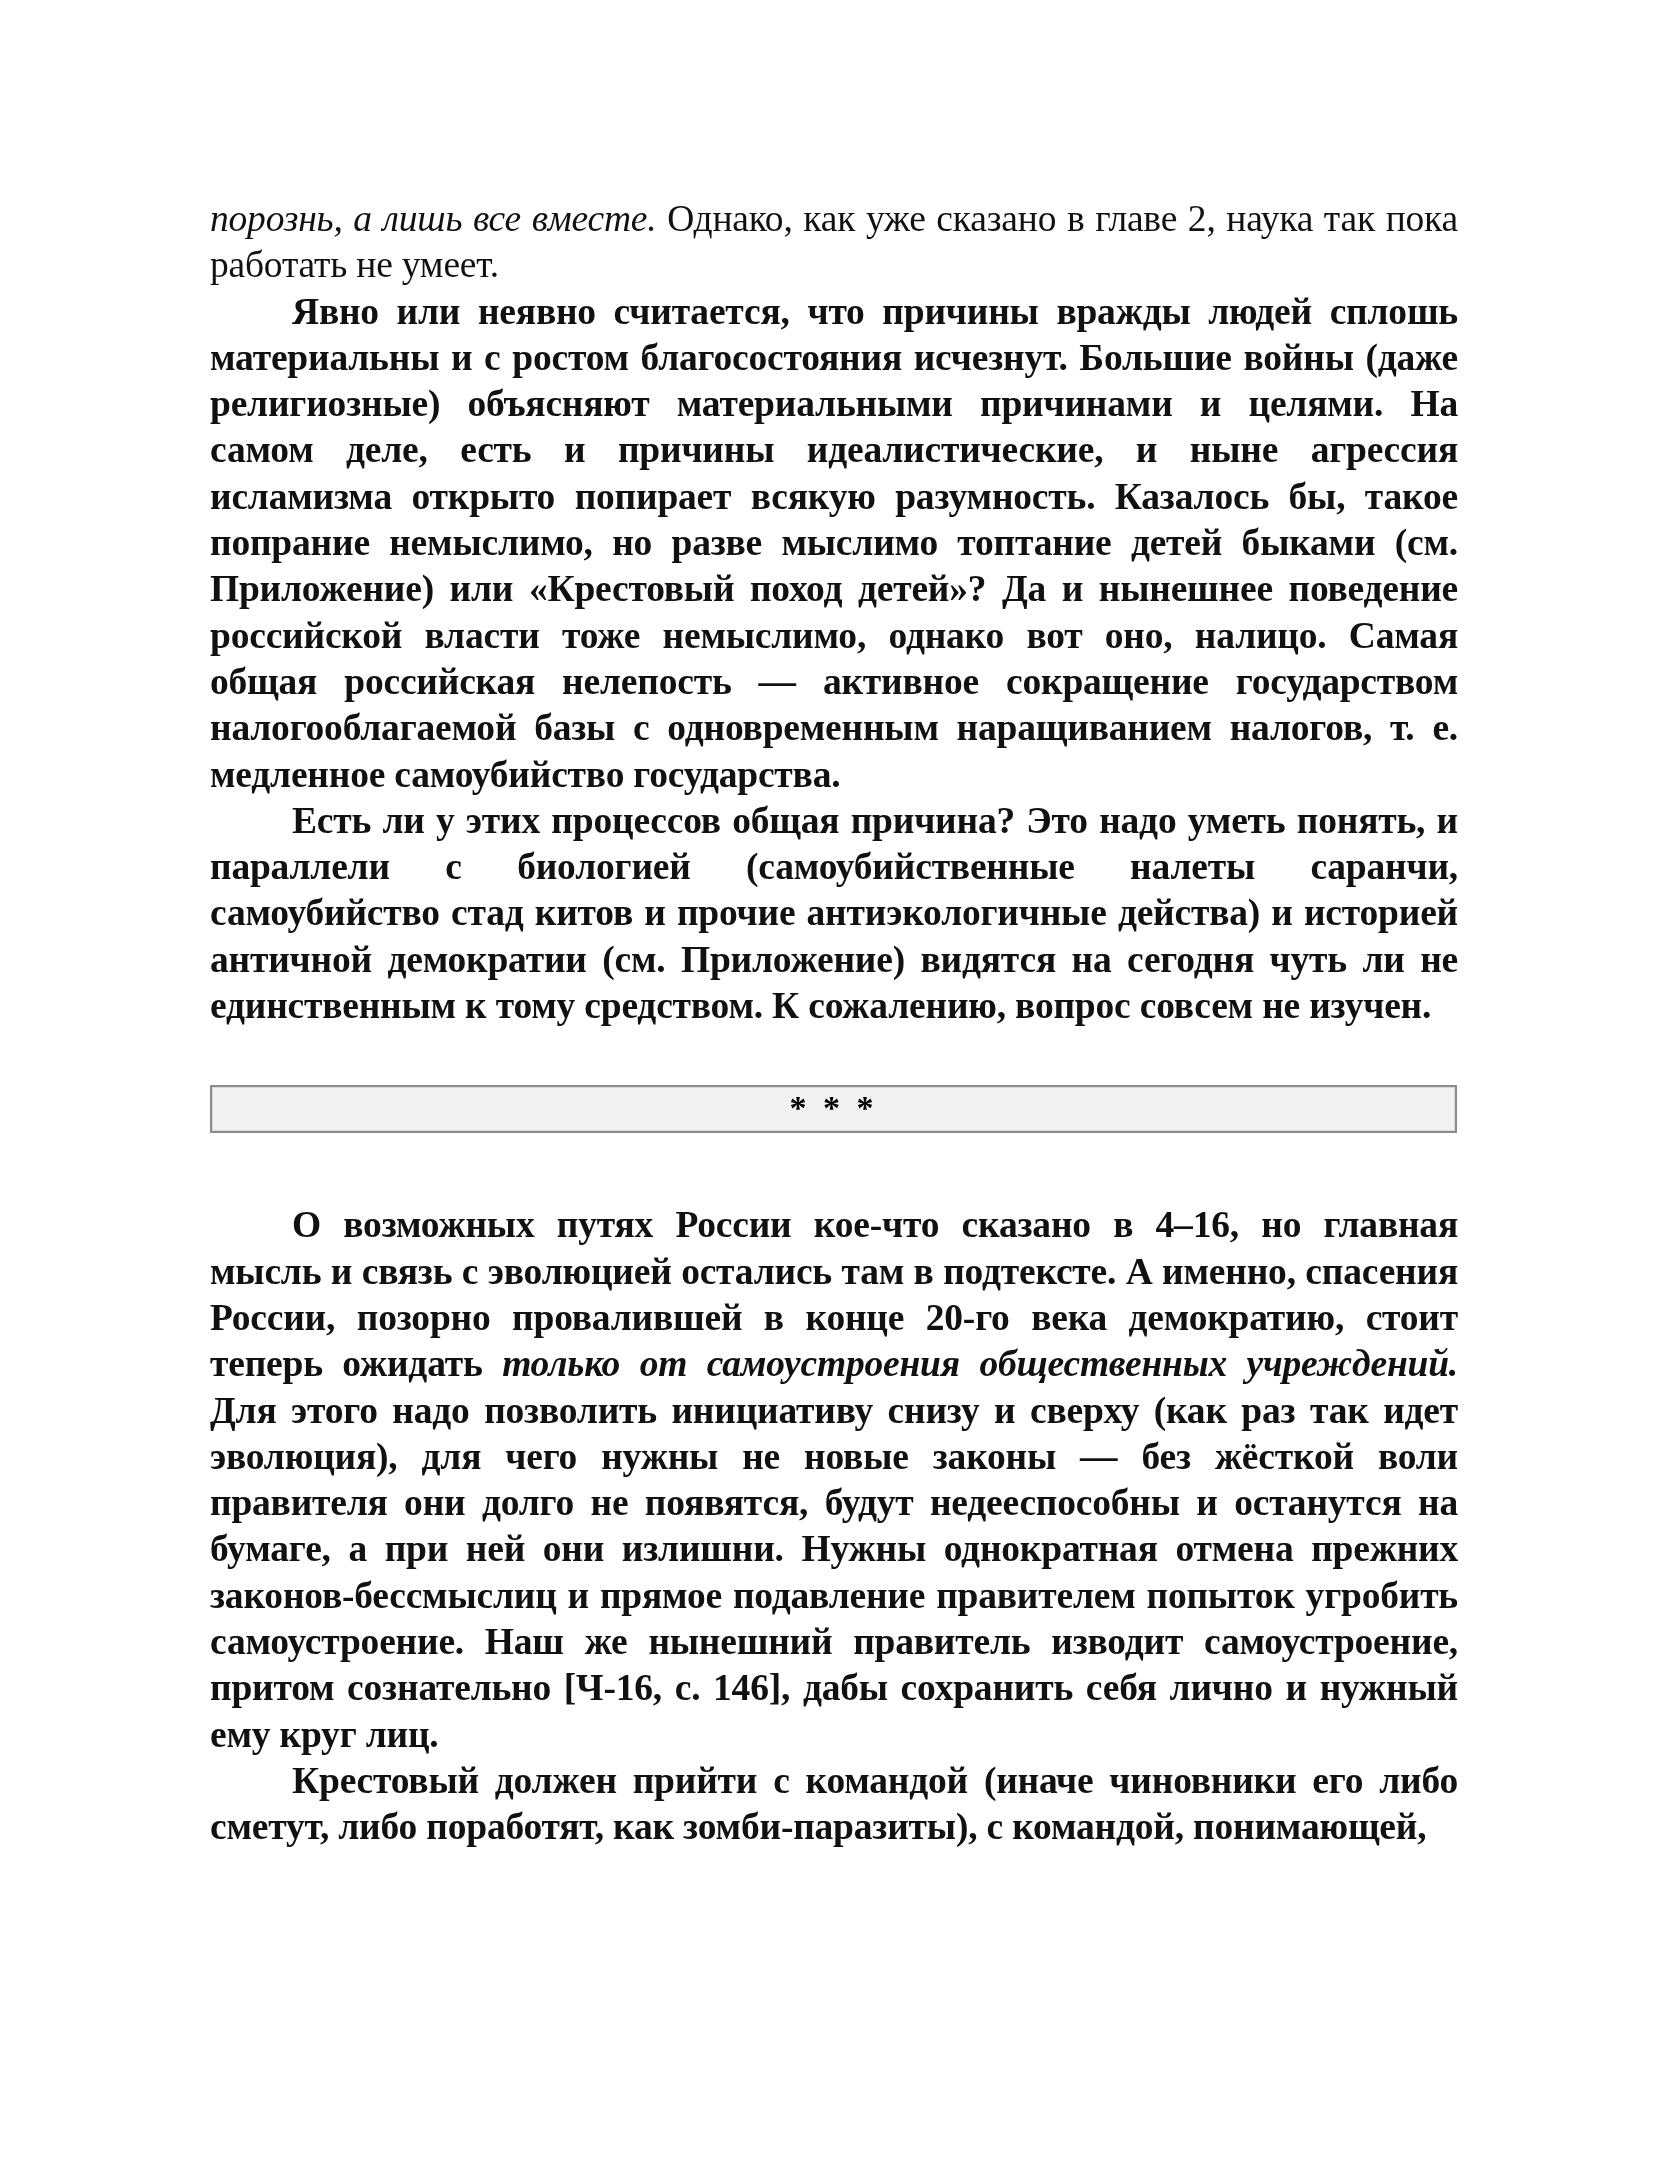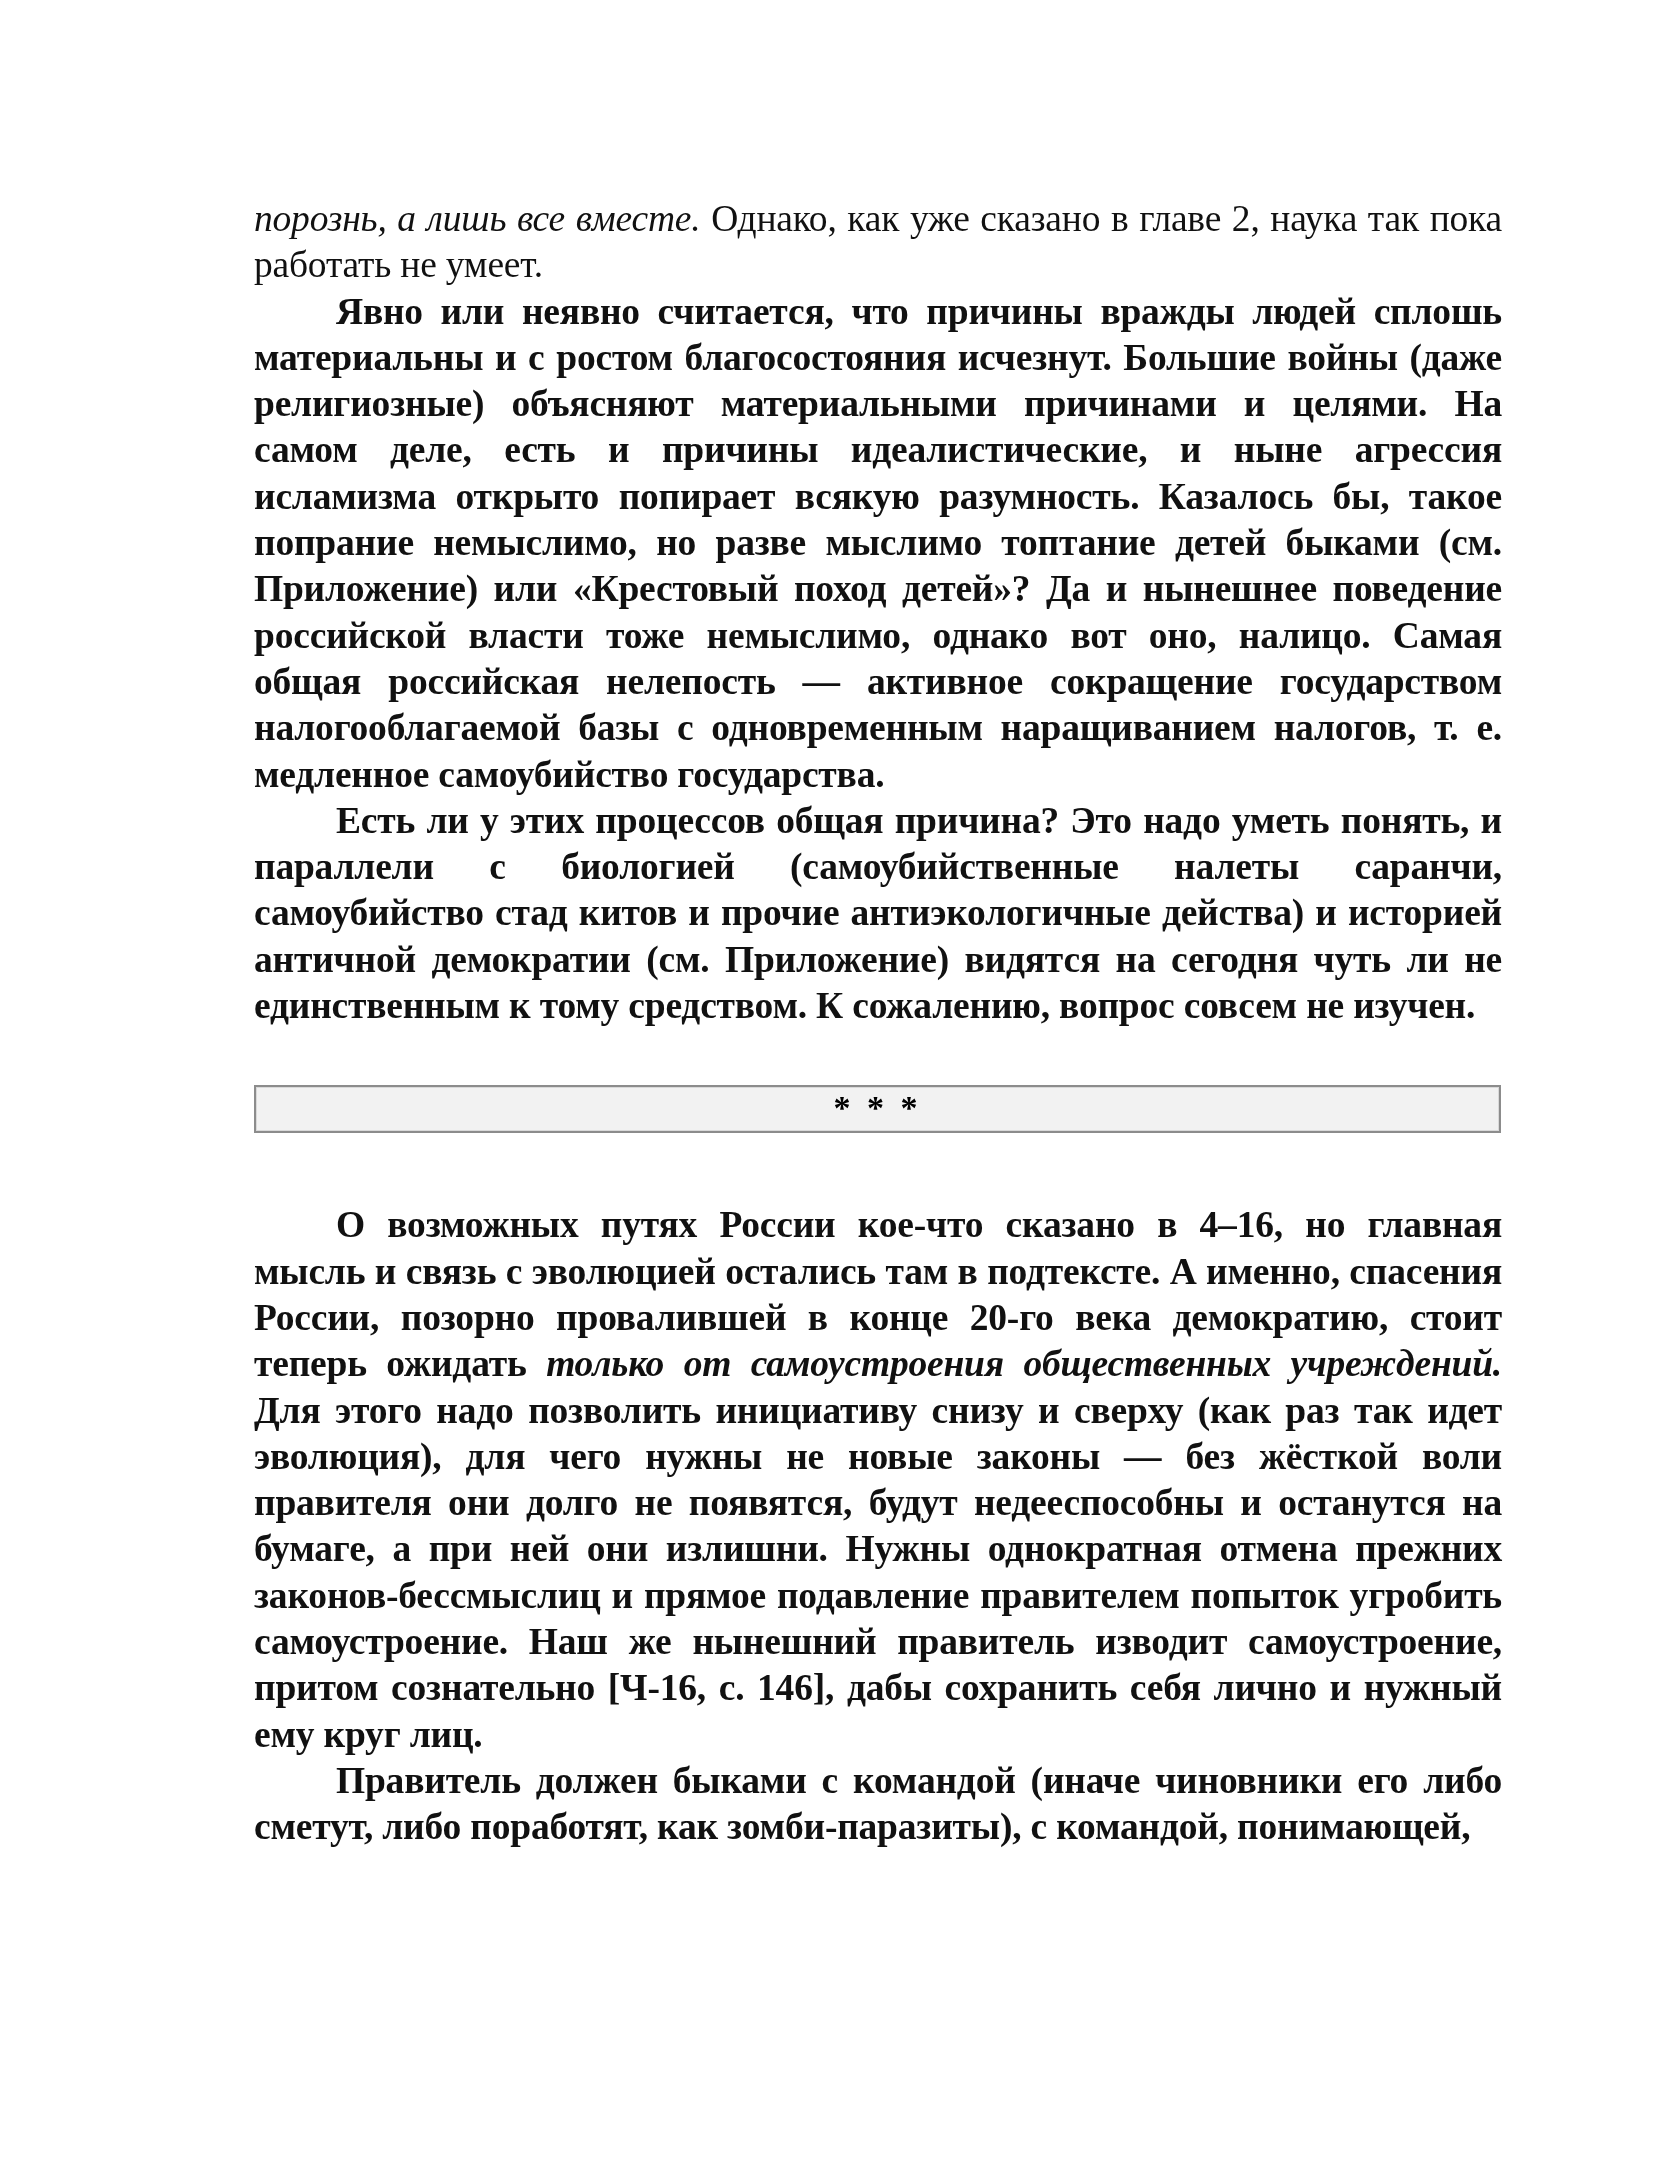--- a/index.html
+++ b/index.html
@@ -13,21 +13,20 @@
       position: relative;
       overflow: hidden;
       font-family: "Liberation Serif", "DejaVu Serif", serif;
       color: #111111;
     }
     .page {
       position: absolute;
       left: 210px;
       top: 196px;
       width: 1248px;
-      margin-left: 44px;
     }
     .para {
       margin: 0;
       font-size: 37.5px;
       line-height: 46.3px;
       text-align: justify;
       letter-spacing: -0.2px;
       word-spacing: 0px;
       hyphens: none;
     }
@@ -74,16 +73,16 @@
     <p class="para indent">Есть ли у этих процессов общая причина? Это надо уметь понять, и параллели с биологией (самоубийственные налеты саранчи, самоубийство стад китов и прочие антиэкологичные действа) и историей античной демократии (см. Приложение) видятся на сегодня чуть ли не единственным к тому средством. К сожалению, вопрос совсем не изучен.</p>
   </div>
 
   <div class="separator">
     <span>* * *</span>
   </div>
 
   <div class="section-two">
     <p class="para indent"><span>О возможных путях России кое-что сказано в 4–16, но главная мысль и связь с эволюцией остались там в подтексте. А именно, спасения России, позорно провалившей в конце 20-го века демократию, стоит теперь ожидать </span><span class="ital">только от самоустроения общественных учреждений.</span><span> Для этого надо позволить инициативу снизу и сверху (как раз так идет эволюция), для чего нужны не новые законы — без жёсткой воли правителя они долго не появятся, будут недееспособны и останутся на бумаге, а при ней они излишни. Нужны однократная отмена прежних законов-бессмыслиц и прямое подавление правителем попыток угробить самоустроение. Наш же нынешний правитель изводит самоустроение, притом сознательно [Ч-16, с. 146], дабы сохранить себя лично и нужный ему круг лиц.</span></p>
 
-    <p class="para indent">Правитель должен быками с командой (иначе чиновники его либо сметут, либо поработят, как зомби-паразиты), с командой, понимающей,</p>
+    <p class="para indent">Крестовый должен прийти с командой (иначе чиновники его либо сметут, либо поработят, как зомби-паразиты), с командой, понимающей,</p>
   </div>
 
 </div>
 
 </body></html>

